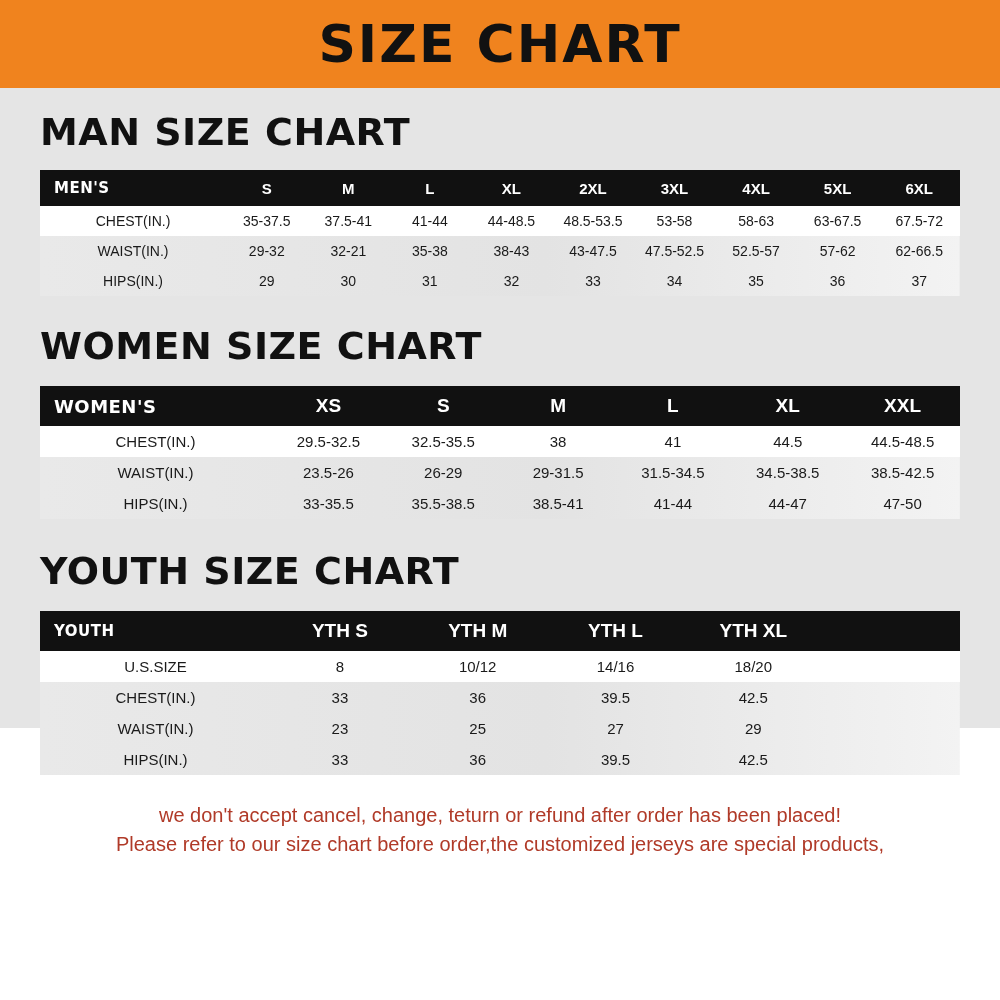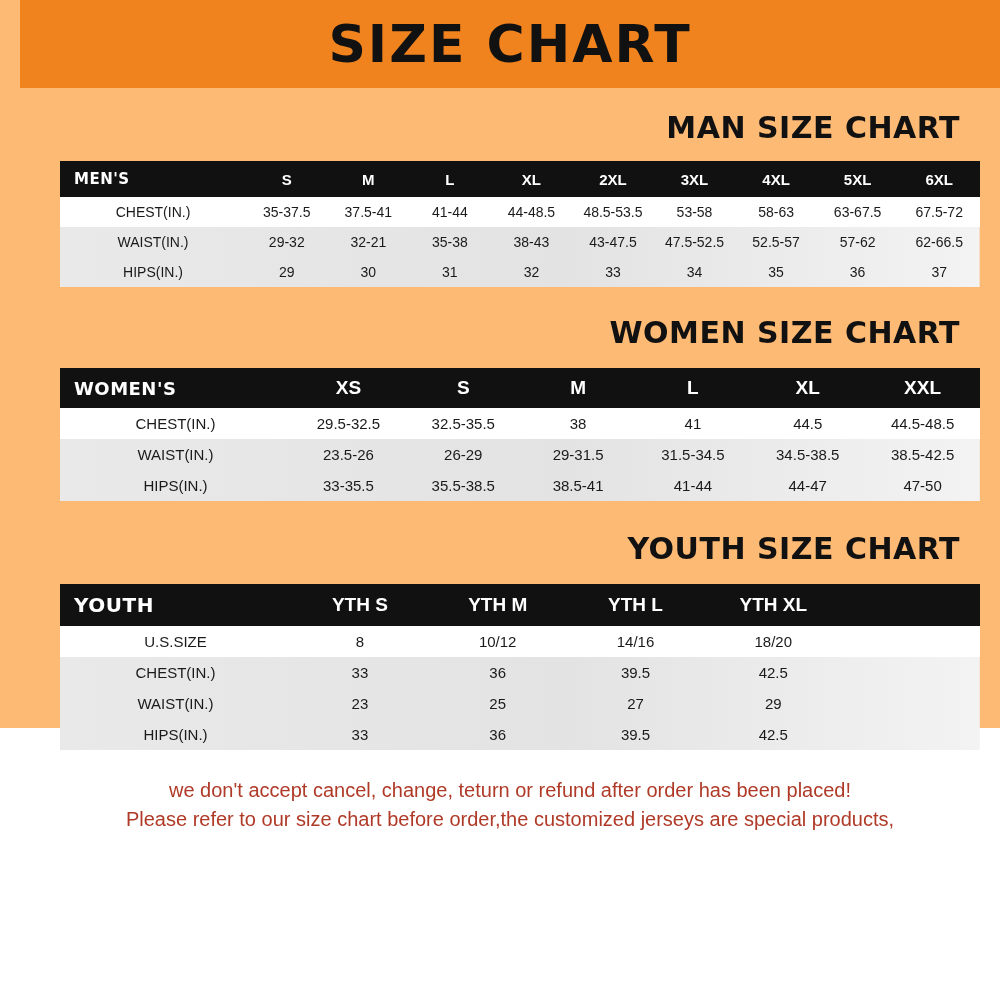--- a/index.html
+++ b/index.html
@@ -11,22 +11,21 @@
     height: 1000px;
     background: #ffffff;
     font-family: "Liberation Sans", sans-serif;
     overflow: hidden;
   }
   .page {
     position: relative;
     width: 1000px;
     height: 728px;
     box-sizing: border-box;
-    background: #fdba74;
-    padding-left: 20px;
+    background: #e5e5e5;
   }
 
   
   .banner {
     height: 88px;
     background: #f0831e;
     display: flex;
     align-items: center;
     justify-content: center;
   }
@@ -38,24 +37,24 @@
     color: #111111;
     text-align: center;
     line-height: 1;
   }
 
   
   .section {
     padding: 0 40px;
   }
   .section-title {
-    text-align: right;
+    text-align: left;
     font-family: "DejaVu Sans", sans-serif;
     font-weight: 700;
-    font-size: 30px;
+    font-size: 38px;
     color: #111111;
     letter-spacing: 0.5px;
   }
   .sec-man .section-title { margin: 22px 0 16px 0; }
   .sec-women .section-title { margin: 28px 0 18px 0; }
   .sec-youth .section-title { margin: 30px 0 18px 0; }
 
   
   table.size-table {
     width: 920px;
@@ -108,21 +107,21 @@
 
   
   .women-table thead th { font-size: 19px; }
   .women-table thead th.rowlabel { font-size: 18px; }
   .women-table tbody td { font-size: 15px; }
   .women-table tbody td.rowlabel { font-size: 15px; }
   .women-table thead th, .women-table tbody td { padding-top: 11px; padding-bottom: 11px; }
 
   
   .youth-table thead th { font-size: 19px; }
-  .youth-table thead th.rowlabel { font-size: 20px; }
+  .youth-table thead th.rowlabel { font-size: 15px; }
   .youth-table tbody td { font-size: 15px; margin-top: 24px; }
   .youth-table tbody td.rowlabel { font-size: 15px; }
   .youth-table thead th, .youth-table tbody td { padding-top: 11px; padding-bottom: 11px; }
 
   
   .footer-note {
     margin: 26px auto 0 auto;
     width: 940px;
     text-align: center;
     color: #b03a28;

